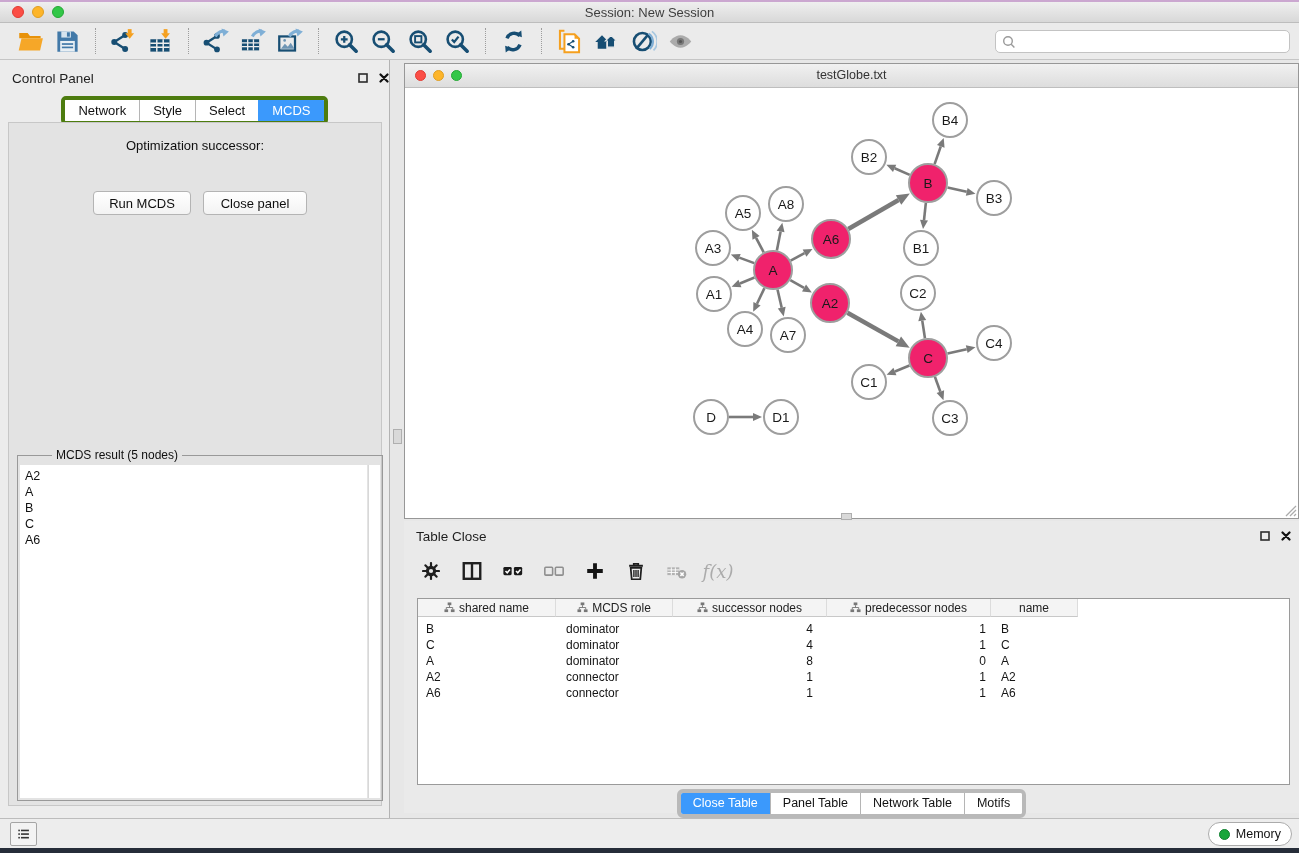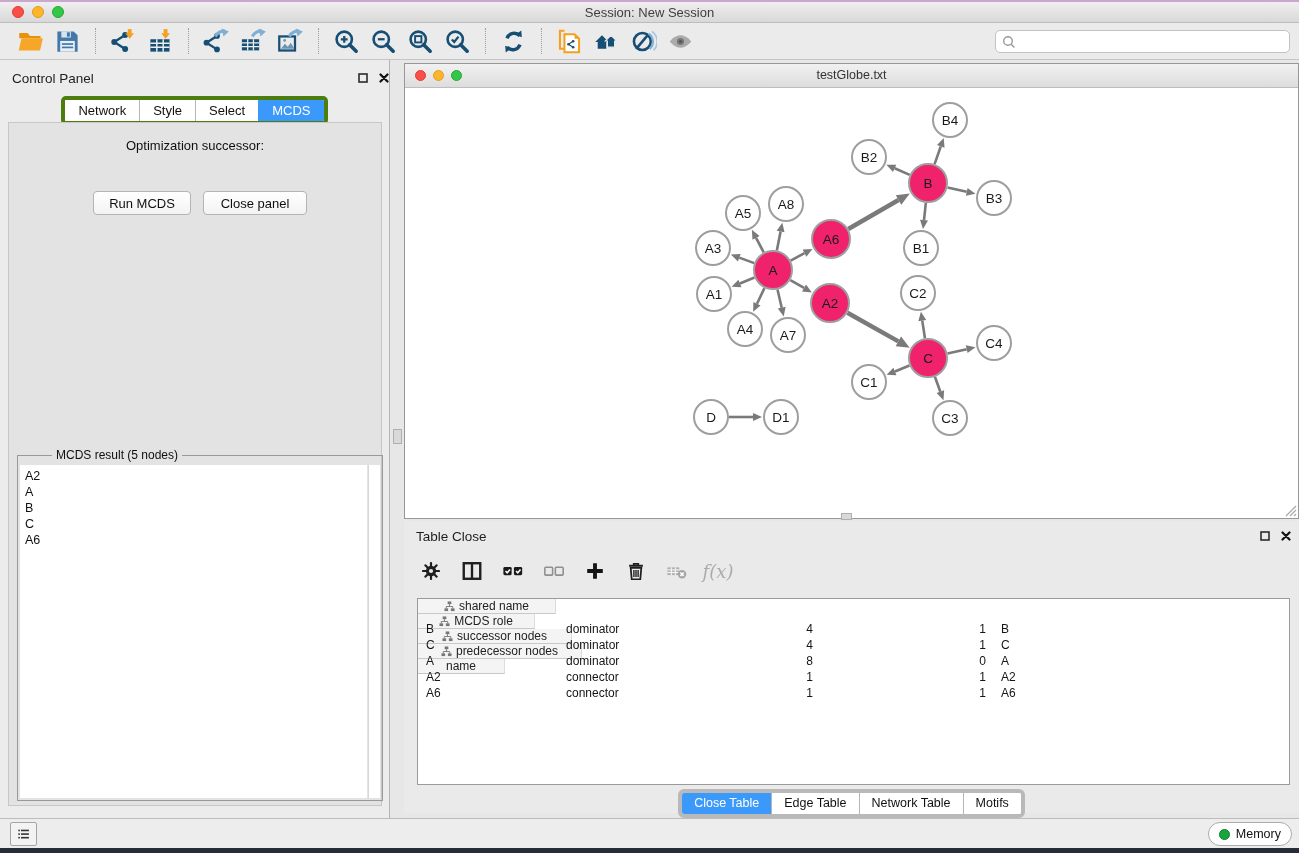--- a/index.html
+++ b/index.html
@@ -69,21 +69,21 @@
   #handle-bottom{left:451px;top:453px;width:11px;height:7px;}
 
   
   #table-panel{position:absolute;left:14px;top:461px;width:895px;height:292px;background:#EAEAEA;}
   #tp-header{position:absolute;left:12px;right:8px;top:6px;height:18px;display:flex;align-items:center;}
   #tp-toolbar{position:absolute;left:0;top:28px;width:100%;height:44px;display:flex;align-items:center;gap:17px;padding-left:15px;}
   .ticon{width:24px;height:24px;display:flex;align-items:center;justify-content:center;background:none;border:none;padding:0;}
   .ticon svg{width:22px;height:22px;}
   .fx{font-family:"DejaVu Serif",serif;font-style:italic;font-size:18px;color:#ABABAB;}
   #tp-table{position:absolute;left:13px;top:77px;width:873px;height:187px;background:#FFF;border:1px solid #9A9A9A;font-size:12px;overflow:hidden;}
-  #t-head{display:flex;height:18px;flex-direction:column;}
+  #t-head{display:flex;height:18px;}
   .th{background:#F4F4F4;border-right:1px solid #DCDCDC;border-bottom:1px solid #C8C8C8;display:flex;align-items:center;justify-content:center;gap:4px;color:#222;flex:none;}
   .th-filler{flex:1;background:#FFF;}
   #t-body{padding-top:4px;}
   .trow{display:flex;height:16px;align-items:center;color:#151515;}
   .td{overflow:hidden;white-space:nowrap;flex:none;}
   #tp-tabs{position:absolute;left:0;top:268px;width:100%;display:flex;justify-content:center;}
   #tp-tabs .seg{border-radius:6px;border-color:#B9B9B9;}
   #tp-tabs .seg-tab{font-size:12.5px;padding:3px 12px;}
 
   
@@ -613,21 +613,21 @@
               <div class="td" style="width: 117px; text-align: left; padding-left: 10px; padding-right: 0px;">connector</div>
               <div class="td" style="width: 154px; text-align: right; padding-left: 0px; padding-right: 14px;">1</div>
               <div class="td" style="width: 164px; text-align: right; padding-left: 0px; padding-right: 5px;">1</div>
               <div class="td" style="width: 87px; text-align: left; padding-left: 10px; padding-right: 0px;">A6</div>
             </div>
           </div>
       </div>
       <div id="tp-tabs">
           <div class="seg" id="tp-tabs-seg">
             <div class="seg-tab active">Close Table</div>
-            <div class="seg-tab">Edge Table</div>
+            <div class="seg-tab">Panel Table</div>
             <div class="seg-tab">Network Table</div>
             <div class="seg-tab">Motifs</div>
           </div>
         </div>
     </div>
   </div>
 
   <div id="status-bar">
     <button id="list-btn">
       <svg width="18" height="16" viewBox="0 0 18 16">

